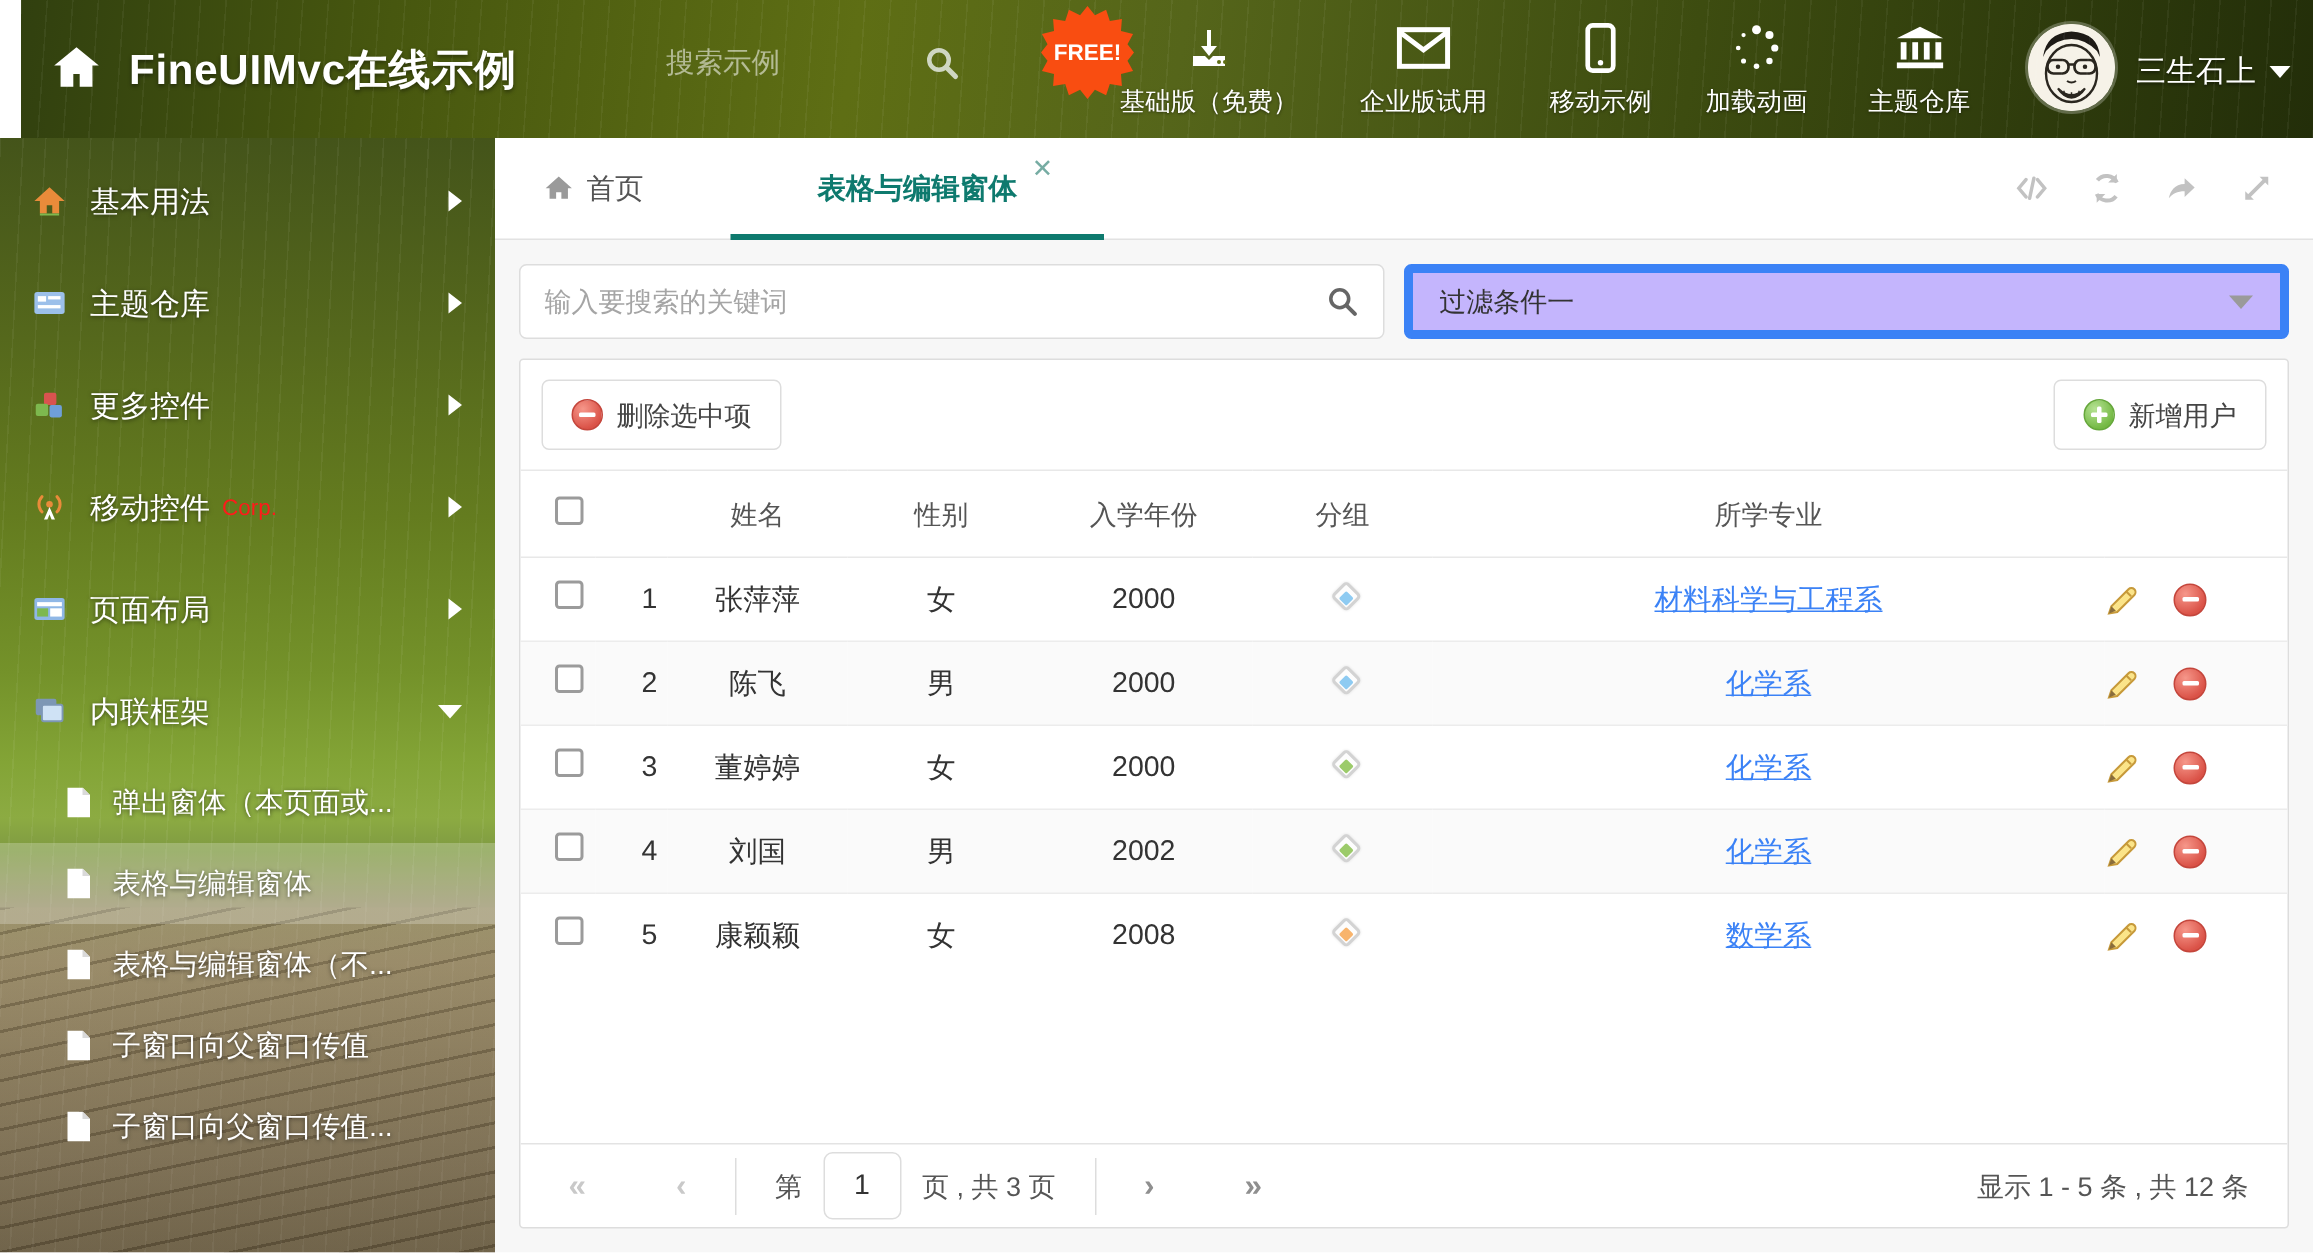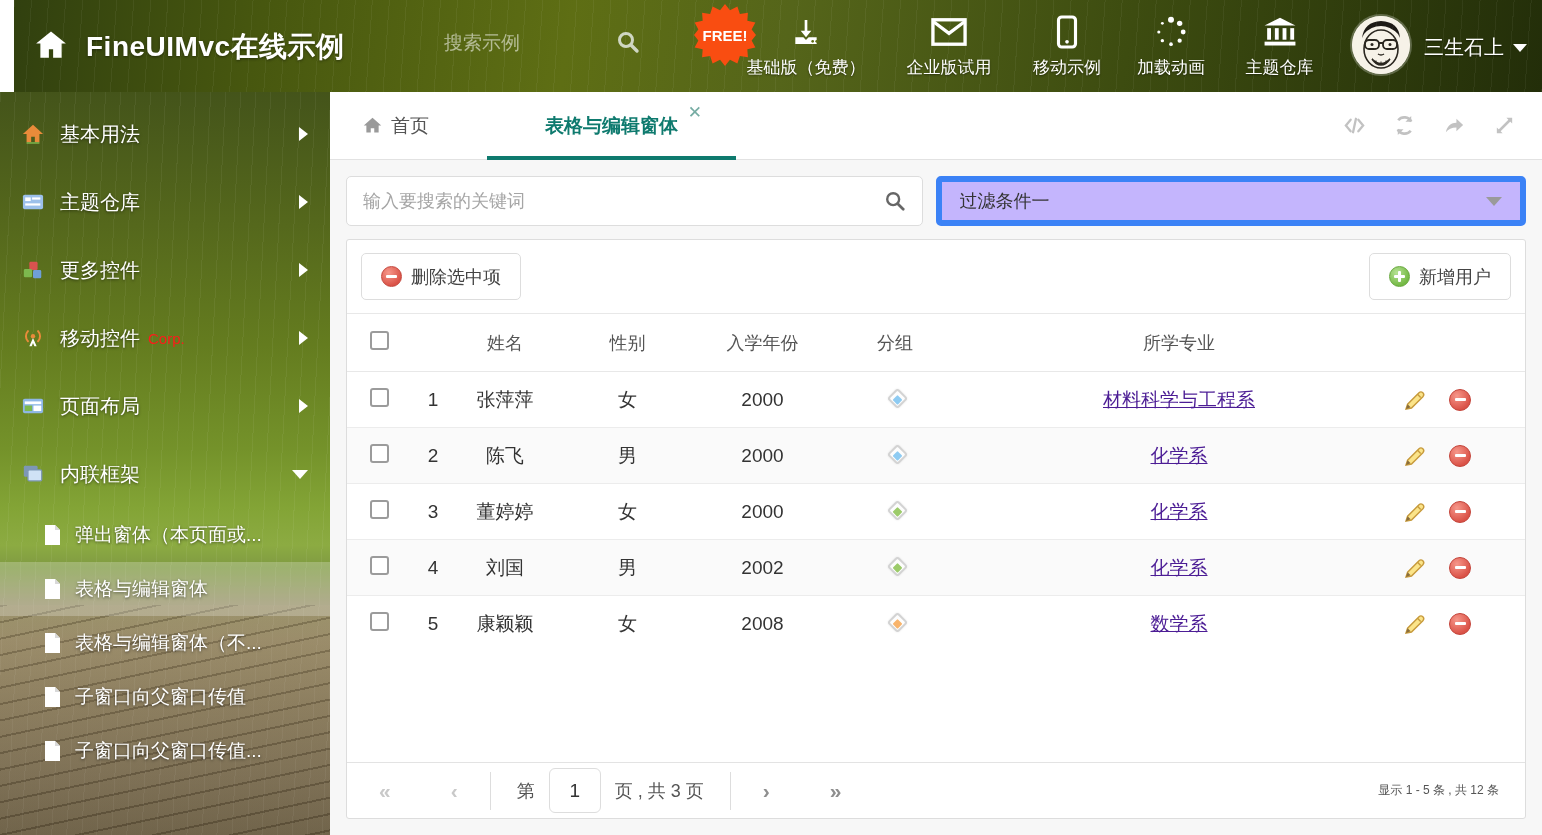--- a/index.html
+++ b/index.html
@@ -93,38 +93,38 @@
   .grid td { font-size:19px; color:#333; vertical-align:middle;text-align:center; }
   .col-cb { width:50px; padding-left:15px; }
   .col-num { width:48px; text-align:left; padding-left:24px; }
   .col-name { width:120px; }
   .col-gender { width:125px; }
   .col-year { width:145px; }
   .col-group { width:120px; }
   .col-major { }
   .col-actions { width:122px; }
   .cb { display:inline-block; width:19px; height:19px; border:2px solid #9b9b9b; border-radius:3px; background:#fff; cursor:pointer; }
-  a.major-link { color:#4c1d95; text-decoration:underline; cursor:pointer; }
+  a.major-link { color:#3b82f6; text-decoration:underline; cursor:pointer; }
   .tag { position:relative; display:inline-block; width:15px; height:15px; border:2px solid #d3d3d3; border-radius:3px; background:#fdfdfd; transform:rotate(45deg); margin-left:4px; box-shadow:0 0 2px rgba(0,0,0,.12); }
   .tag .tag-inner { position:absolute; left:3px; top:3px; width:7px; height:7px; border-radius:1px; }
   .actions-cell { display:flex; align-items:center; gap:22px; height:55px; }
   .pencil { width:24px; height:24px; cursor:pointer; }
   .rowdel { width:22px; height:22px; border-radius:50%; background:radial-gradient(circle at 35% 30%, #f6978a, #da5247 72%); border:1px solid #c4463c; display:flex; align-items:center; justify-content:center; cursor:pointer; }
   .rowdel .minus { width:11px; height:3px; background:#fff; border-radius:1px; }
 
   .spacer { flex:1; }
   .pager { flex:0 0 56px; border-top:1px solid #e3e3e3; display:flex; align-items:center; padding:0 26px; font-size:18px; color:#555; }
   .pg { font-size:21px; font-weight:bold; cursor:pointer; padding:0 6px; }
   .pg.disabled { color:#c9c9c9; }
   .pg.enabled { color:#8f8f8f; }
   .pg + .pg { margin-left:48px; }
   .pdiv { width:1px; height:38px; background:#ddd; margin:0 26px; }
   .page-input { width:52px; height:45px; border:1px solid #ddd; border-radius:6px; text-align:center; font-size:19px; color:#333; margin:0 14px; outline:none; font-family:inherit; }
   .pager .txt { white-space:nowrap; }
-  .pager-summary { margin-left:auto; font-size:12px; color:#555; white-space:nowrap; }
+  .pager-summary { margin-left:auto; font-size:18px; color:#555; white-space:nowrap; }
 </style>
 </head>
 <body>
 
 <div class="header">
   <svg class="logo-home" viewBox="0 0 24 24">
       <path fill="#fff" d="M12 2.5 1.5 11h3v10h6v-6h3v6h6V11h3L12 2.5z"></path>
     </svg>
   <div class="app-title">FineUIMvc在线示例</div>
   <input class="hdr-search" placeholder="搜索示例" style="">

